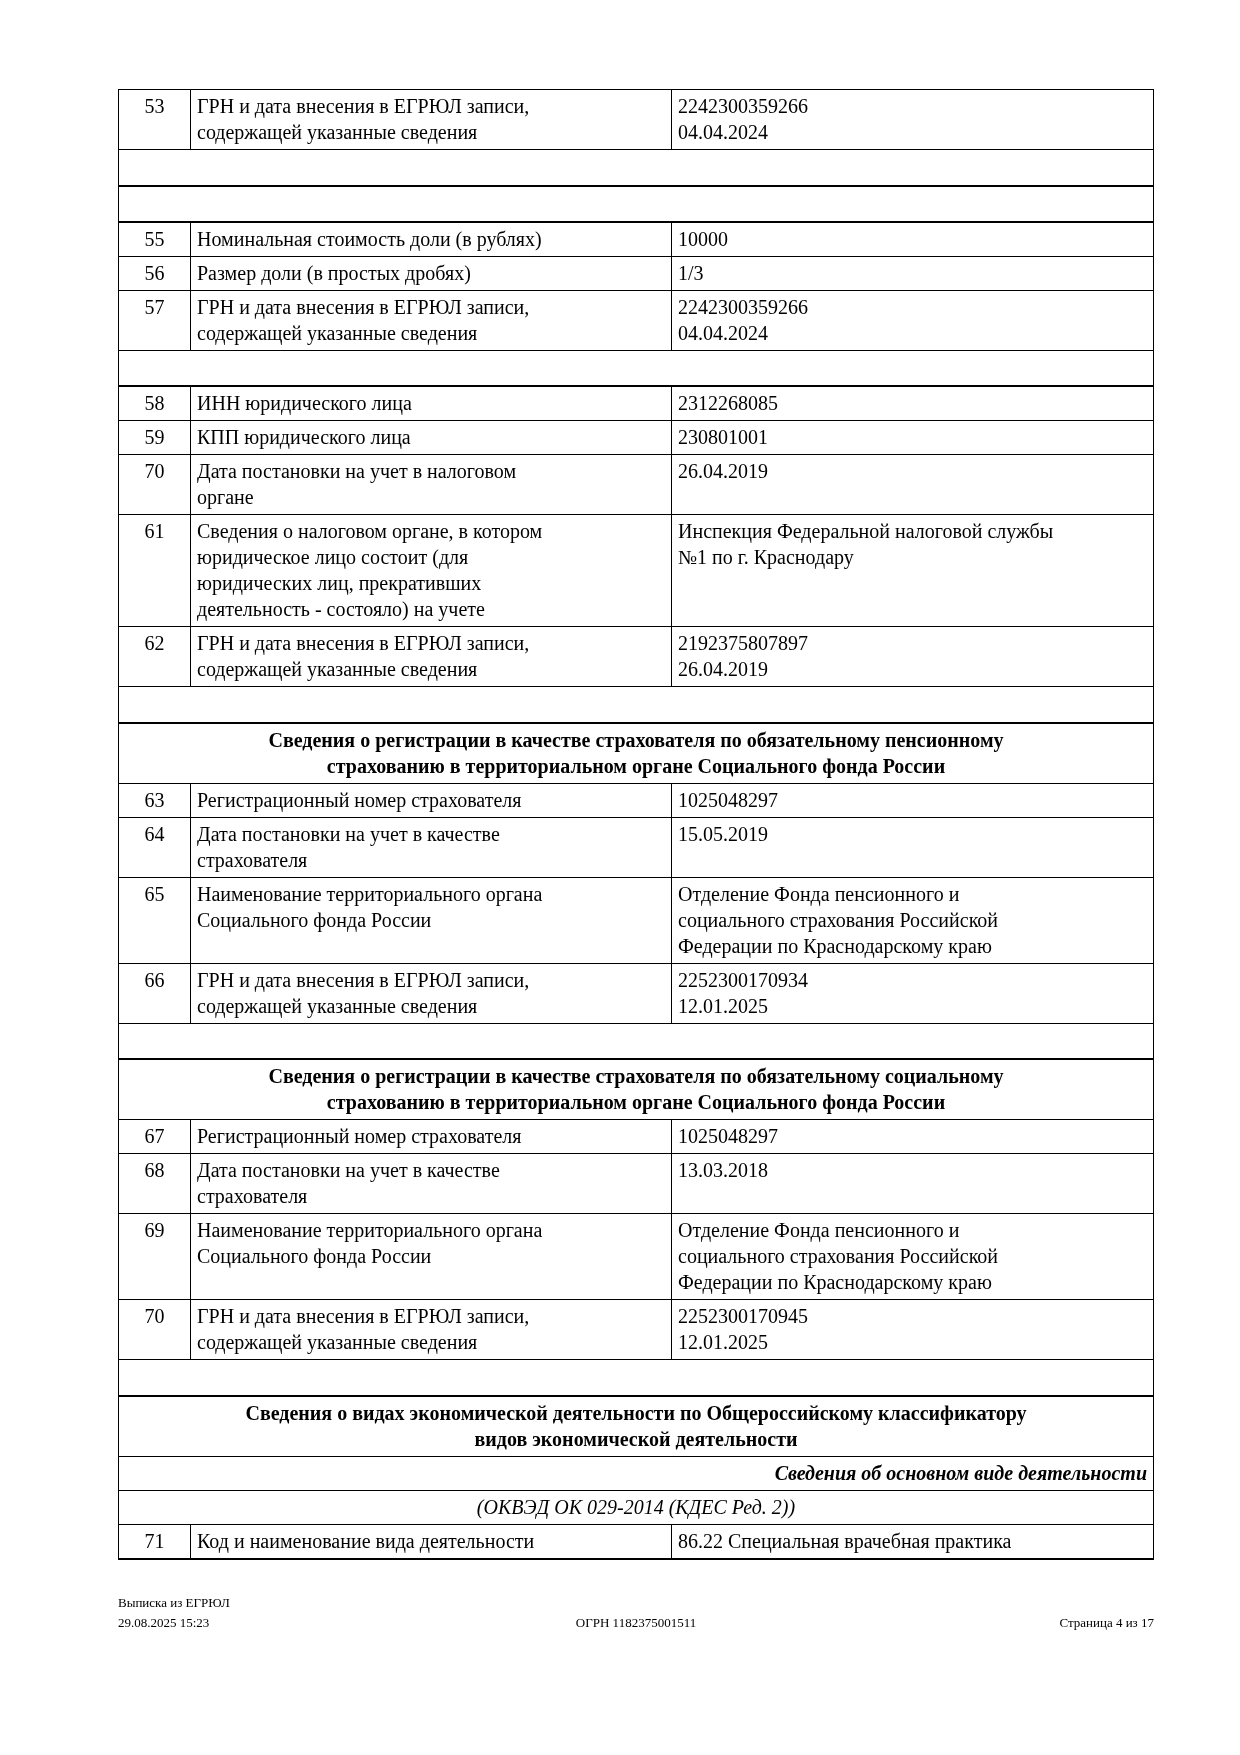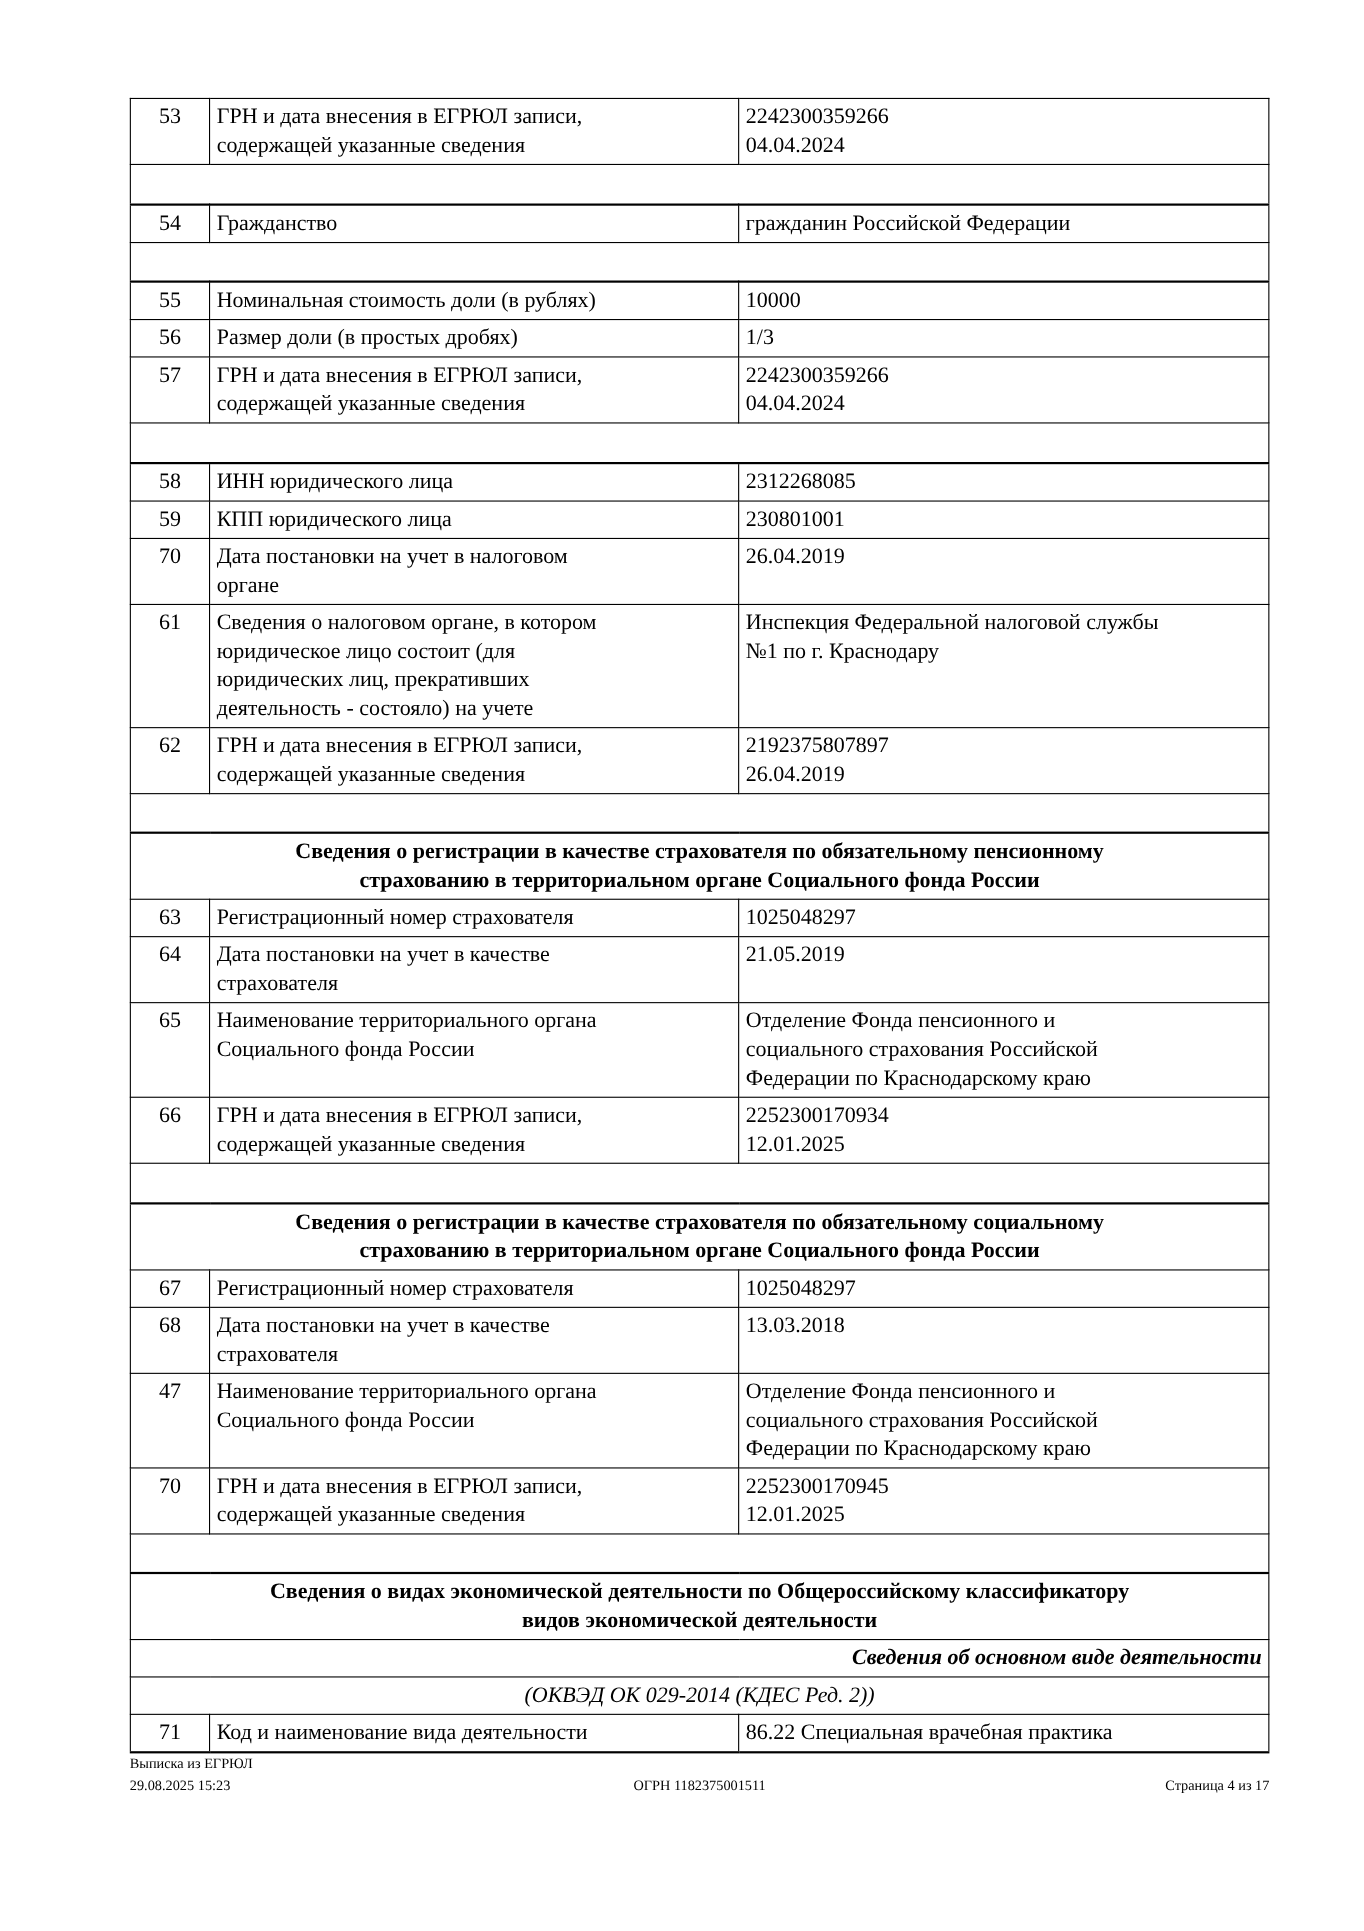--- a/index.html
+++ b/index.html
@@ -85,25 +85,20 @@
         <tr class="data-row">
           <td class="num-cell">53</td>
           <td class="label-cell">ГРН и дата внесения в ЕГРЮЛ записи,
 содержащей указанные сведения</td>
           <td class="value-cell">2242300359266
 04.04.2024</td>
         </tr>
         <tr class="spacer-row">
           <td colspan="3"></td>
         </tr>
-        <tr class="data-row">
-          <td class="num-cell">54</td>
-          <td class="label-cell">Гражданство</td>
-          <td class="value-cell">гражданин Российской Федерации</td>
-        </tr>
         <tr class="spacer-row">
           <td colspan="3"></td>
         </tr>
         <tr class="data-row">
           <td class="num-cell">55</td>
           <td class="label-cell">Номинальная стоимость доли (в рублях)</td>
           <td class="value-cell">10000</td>
         </tr>
         <tr class="data-row">
           <td class="num-cell">56</td>
@@ -161,21 +156,21 @@
         </tr>
         <tr class="data-row">
           <td class="num-cell">63</td>
           <td class="label-cell">Регистрационный номер страхователя</td>
           <td class="value-cell">1025048297</td>
         </tr>
         <tr class="data-row">
           <td class="num-cell">64</td>
           <td class="label-cell">Дата постановки на учет в качестве
 страхователя</td>
-          <td class="value-cell">21.05.2019</td>
+          <td class="value-cell">15.05.2019</td>
         </tr>
         <tr class="data-row">
           <td class="num-cell">65</td>
           <td class="label-cell">Наименование территориального органа
 Социального фонда России</td>
           <td class="value-cell">Отделение Фонда пенсионного и
 социального страхования Российской
 Федерации по Краснодарскому краю</td>
         </tr>
         <tr class="data-row">
@@ -197,21 +192,21 @@
           <td class="label-cell">Регистрационный номер страхователя</td>
           <td class="value-cell">1025048297</td>
         </tr>
         <tr class="data-row">
           <td class="num-cell">68</td>
           <td class="label-cell">Дата постановки на учет в качестве
 страхователя</td>
           <td class="value-cell">13.03.2018</td>
         </tr>
         <tr class="data-row">
-          <td class="num-cell">47</td>
+          <td class="num-cell">69</td>
           <td class="label-cell">Наименование территориального органа
 Социального фонда России</td>
           <td class="value-cell">Отделение Фонда пенсионного и
 социального страхования Российской
 Федерации по Краснодарскому краю</td>
         </tr>
         <tr class="data-row">
           <td class="num-cell">70</td>
           <td class="label-cell">ГРН и дата внесения в ЕГРЮЛ записи,
 содержащей указанные сведения</td>

